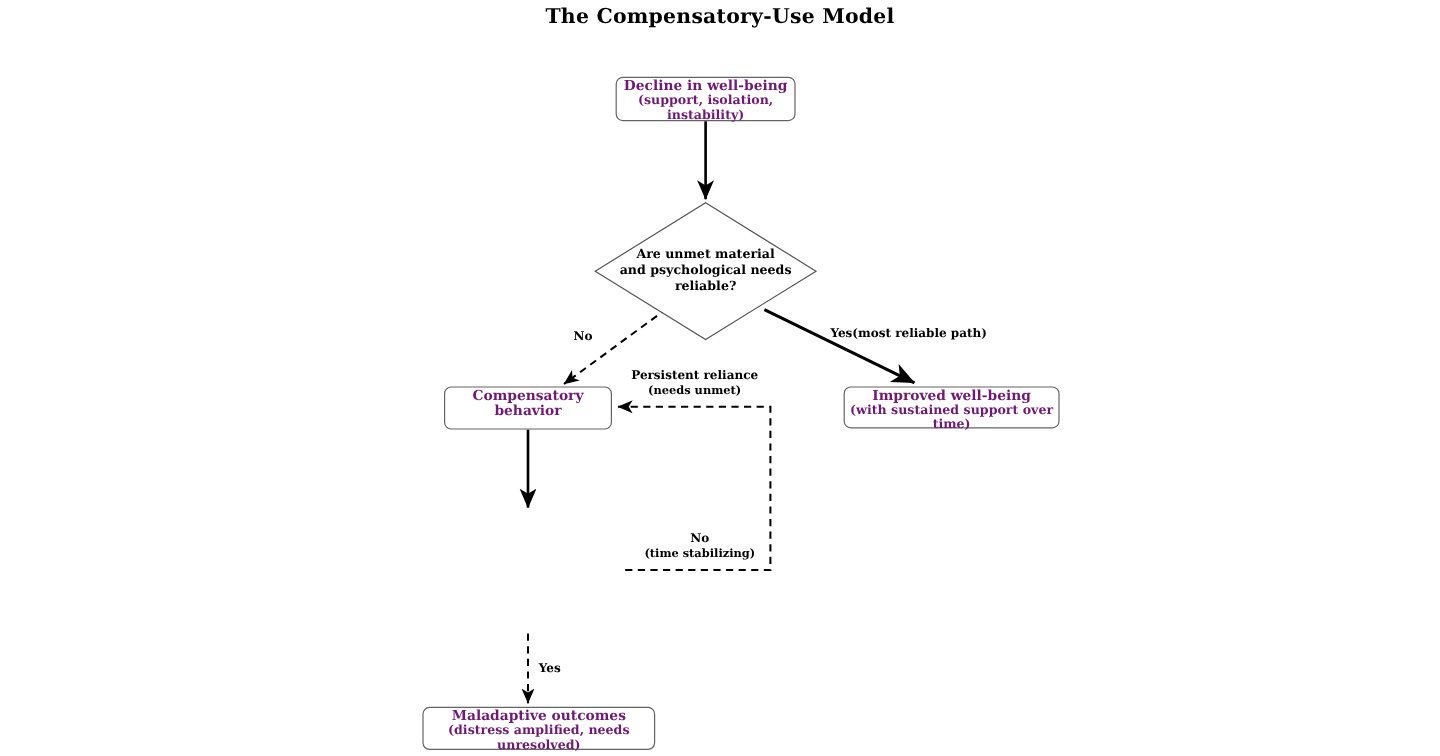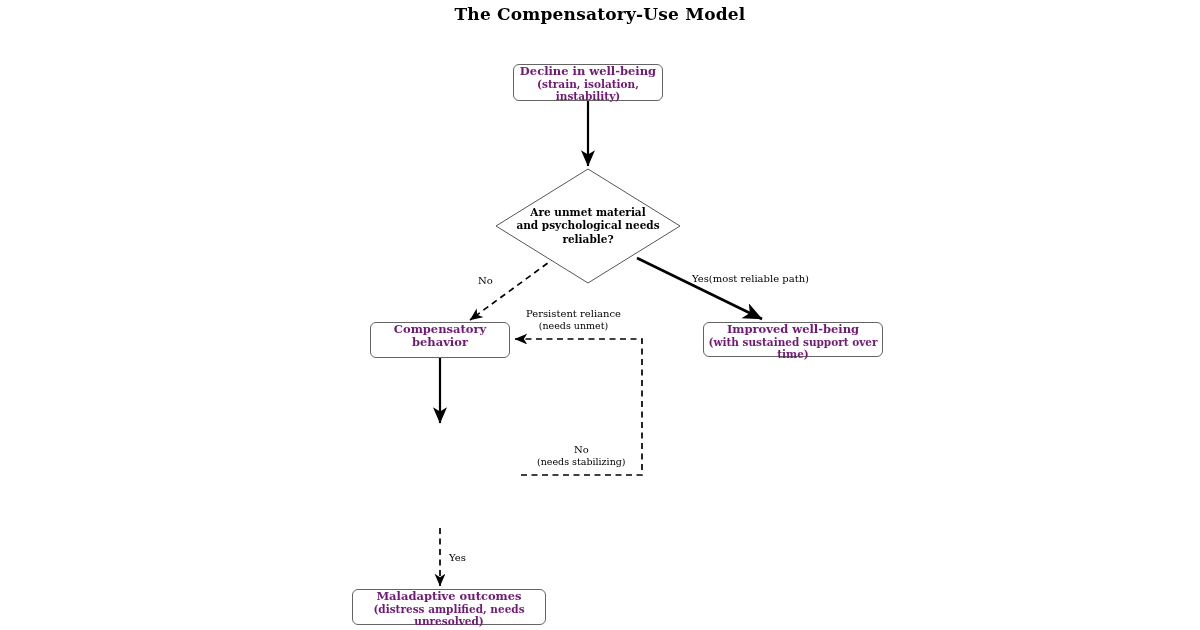--- a/index.html
+++ b/index.html
@@ -82,21 +82,21 @@
     justify-content: center;
     text-align: center;
     font-weight: bold;
     font-size: 10.5px;
     line-height: 1.25;
     color: #000;
     pointer-events: none;
   }
   .edge-label {
     position: absolute;
-    font-weight: normal;
+    font-weight: bold;
     font-size: 10px;
     line-height: 1.2;
     color: #000;
     white-space: nowrap;
     text-align: center;
   }
   .edge-label .sub { font-size: 9.5px; display: block; }
 </style>
 </head>
 <body>
@@ -123,21 +123,21 @@
 
     <line x1="440" y1="358" x2="440" y2="423" stroke="#000000" stroke-width="2.2" marker-end="url(#arrow-solid)"></line>
 
     <path d="M 521 475 L 642 475 L 642 339 L 515 339" fill="none" stroke="#000000" stroke-width="1.7" stroke-dasharray="6,4.5" marker-end="url(#arrow-dashed)"></path>
 
     <line x1="440" y1="528" x2="440" y2="586" stroke="#000000" stroke-width="1.7" stroke-dasharray="6,4.5" marker-end="url(#arrow-dashed)"></line>
   </svg>
 
   <div class="node box" style="left:513px; top:64px; width:150px; height:37px;">
     <span class="line1">Decline in well-being</span>
-    <span class="line2">(strain, isolation, instability)</span>
+    <span class="line2">(support, isolation, instability)</span>
   </div>
 
   <div class="diamond-wrap" style="left:495px; top:168px; width:186px; height:116px;">
     <svg width="186" height="116" viewBox="0 0 186 116">
       <polygon points="93,1 185,58 93,115 1,58" fill="#ffffff" stroke="#555555" stroke-width="1"></polygon>
     </svg>
     <div class="diamond-label">
       <span>Are unmet material</span>
       <span>and psychological needs</span>
       <span>reliable?</span>
@@ -163,18 +163,18 @@
 
   <div class="edge-label" style="left:692px; top:273px;">Yes(most reliable path)</div>
 
   <div class="edge-label" style="left:526px; top:308px;">
     <span>Persistent reliance</span>
     <span class="sub">(needs unmet)</span>
   </div>
 
   <div class="edge-label" style="left:537px; top:444px;">
     <span>No</span>
-    <span class="sub">(needs stabilizing)</span>
+    <span class="sub">(time stabilizing)</span>
   </div>
 
   <div class="edge-label" style="left:449px; top:552px;">Yes</div>
 
 </div>
 
 </body></html>

